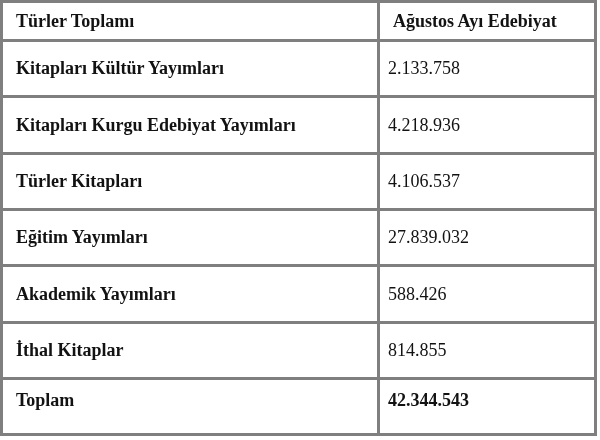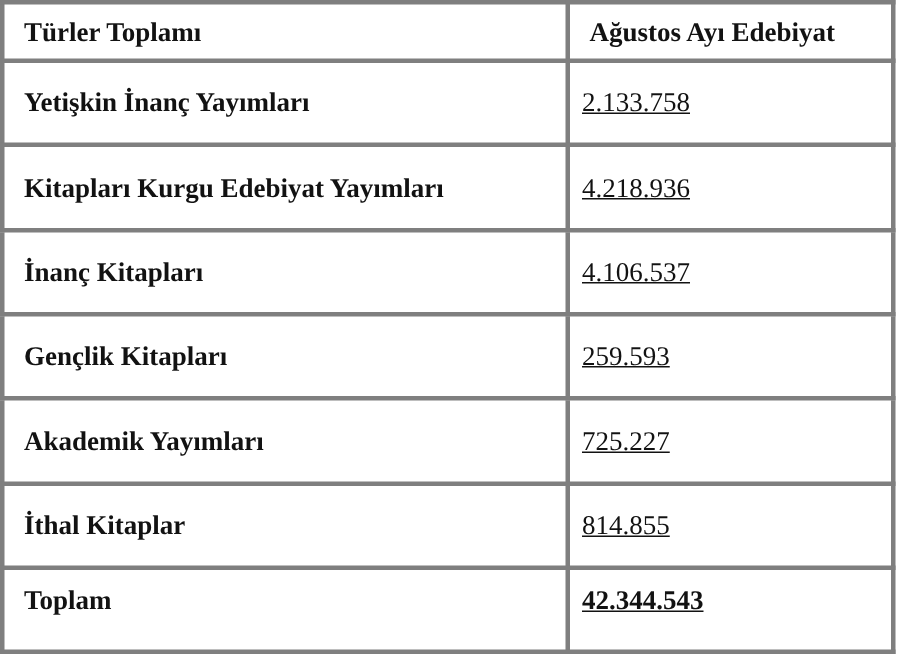--- a/index.html
+++ b/index.html
@@ -33,21 +33,21 @@
     padding: 0 10px 0 13px;
     font-size: 18px;
     line-height: 1.15;
     color: #121212;
     text-align: left;
     vertical-align: middle;
     overflow: hidden;
     white-space: nowrap;
     background: #ffffff;
   }
-  table.doc-table td.val { padding-left: 8px; text-decoration: underline; }
+  table.doc-table td.val { padding-left: 8px; }
   tr.r-header  { height: 39px; }
   tr.r-body    { height: 39px; }
   tr.r-total   { height: 56px; }
   tr.r-total th,
   tr.r-total td {
     vertical-align: top;
     padding-top: 10px;
   }
   .bold   { font-weight: bold; }
   .normal { font-weight: normal; }
@@ -63,43 +63,43 @@
     </colgroup>
     <thead>
       <tr class="r-header">
         <th class="bold">Türler Toplamı</th>
         <th class="bold">Ağustos Ayı Edebiyat</th>
       </tr>
     </thead>
     <tbody>
 
   <tr class="r-body">
-    <th class="bold">Yetişkin İnanç Yayımları</th>
+    <th class="bold">Kitapları Kültür Yayımları</th>
     <td class="val normal">2.133.758</td>
   </tr>
 
   <tr class="r-body">
     <th class="bold">Kitapları Kurgu Edebiyat Yayımları</th>
     <td class="val normal">4.218.936</td>
   </tr>
 
   <tr class="r-body">
-    <th class="bold">İnanç Kitapları</th>
+    <th class="bold">Türler Kitapları</th>
     <td class="val normal">4.106.537</td>
-  </tr>
-
-  <tr class="r-body">
-    <th class="bold">Gençlik Kitapları</th>
-    <td class="val normal">259.593</td>
   </tr>
 
 
   <tr class="r-body">
+    <th class="bold">Eğitim Yayımları</th>
+    <td class="val normal">27.839.032</td>
+  </tr>
+
+  <tr class="r-body">
     <th class="bold">Akademik Yayımları</th>
-    <td class="val normal">725.227</td>
+    <td class="val normal">588.426</td>
   </tr>
 
 
   <tr class="r-body">
     <th class="bold">İthal Kitaplar</th>
     <td class="val normal">814.855</td>
   </tr>
 </tbody>
     <tfoot>
       <tr class="r-total">

